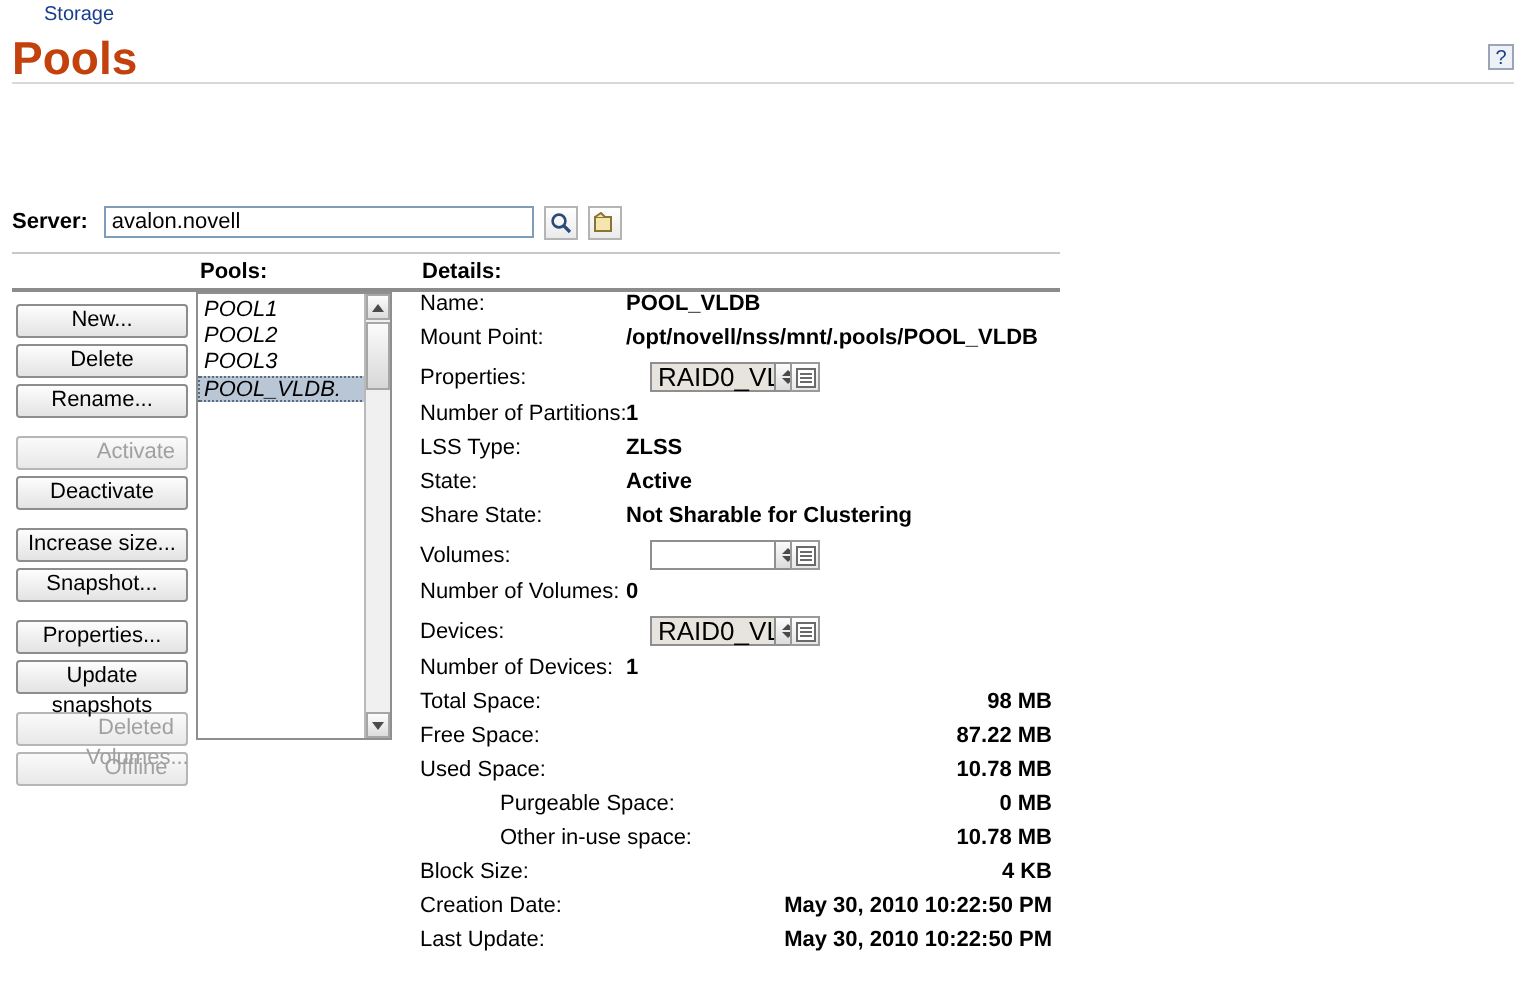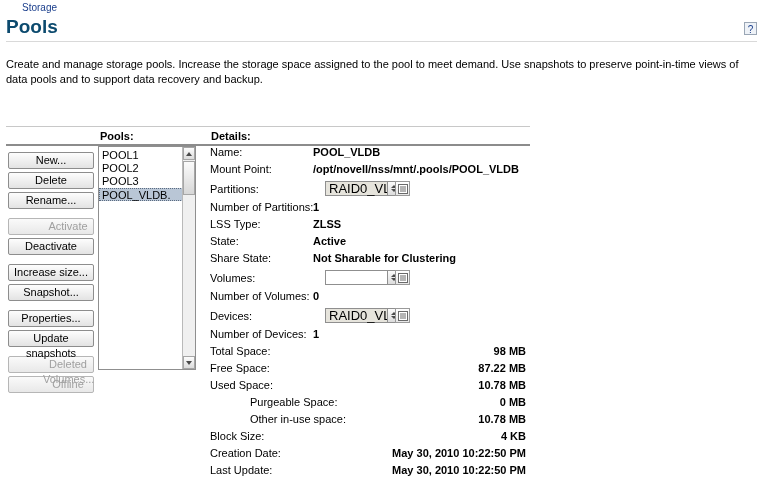--- a/index.html
+++ b/index.html
@@ -23,23 +23,23 @@
     top: 2px;
     font-size: 10px;
     color: #1a3e8c;
     cursor: pointer;
     margin-left: 16px;
   }
   .page-title {
     position: absolute;
     left: 6px;
     top: 16px;
-    font-size: 19px;
+    font-size: 23px;
     font-weight: bold;
-    color: #0c4a6e;
+    color: #c2410c;
     letter-spacing: 0px;
   }
   .help-icon {
     position: absolute;
     right: 6px;
     top: 22px;
     width: 13px;
     height: 13px;
     border: 1px solid #9aa6b5;
     background: #eef2f7;
@@ -323,22 +323,37 @@
 <div id="page">
 
   <a class="breadcrumb">Storage</a>
 
   <div class="page-title">Pools</div>
 
   <div class="help-icon">?</div>
 
   <div class="title-rule"></div>
 
-  <div class="intro">Create and manage storage pools. Increase the storage space assigned to the pool to meet demand. Use snapshots to preserve point-in-time views of data pools and to support data recovery and backup.</div>
-
+
+  <div class="server-row">
+    <span class="server-label">Server:</span>
+    <input class="server-input" type="text" value="avalon.novell" style="">
+    <span class="icon-btn">
+      <svg width="11" height="11" viewBox="0 0 11 11">
+        <circle cx="4.5" cy="4.5" r="3.2" fill="none" stroke="#2b4a7a" stroke-width="1.3"></circle>
+        <line x1="7" y1="7" x2="10" y2="10" stroke="#2b4a7a" stroke-width="1.6"></line>
+      </svg>
+    </span>
+    <span class="icon-btn">
+      <svg width="11" height="11" viewBox="0 0 11 11">
+        <rect x="0.5" y="2.5" width="8" height="7" fill="#f5e6b0" stroke="#8a7431" stroke-width="1"></rect>
+        <path d="M0.5 2.5 L3.5 0.5 L5.5 2.5" fill="#f5e6b0" stroke="#8a7431" stroke-width="1"></path>
+      </svg>
+    </span>
+  </div>
 
   <div class="head-rule2"></div>
   <div class="col-head pools-head">Pools:</div>
   <div class="col-head details-head">Details:</div>
   <div class="head-rule"></div>
 
   <div class="btn-col">
     <button class="btn">New...</button>
     <button class="btn">Delete</button>
     <button class="btn">Rename...</button>
@@ -346,21 +361,21 @@
     <button class="btn">Deactivate</button>
     <button class="btn gap">Increase size...</button>
     <button class="btn">Snapshot...</button>
     <button class="btn gap">Properties...</button>
     <button class="btn">Update snapshots</button>
     <button class="btn disabled gap">Deleted Volumes...</button>
     <button class="btn disabled">Offline</button>
   </div>
 
   <div class="pool-list">
-    <div style="padding:2px 0 0 0;">
+    <div style="padding:2px 0 0 0;font-style:italic;">
       <div class="pool-item">POOL1</div>
       <div class="pool-item">POOL2</div>
       <div class="pool-item">POOL3</div>
       <div class="pool-item selected">POOL_VLDB.</div>
     </div>
     <div class="scrollbar">
       <div class="sb-btn">
           <span class="tri up"></span>
         </div>
       <div class="sb-thumb"></div>
@@ -376,21 +391,21 @@
       <span class="dlabel">Name:</span>
       <span class="dvalue">POOL_VLDB</span>
     </div>
 
     <div class="drow">
       <span class="dlabel">Mount Point:</span>
       <span class="dvalue">/opt/novell/nss/mnt/.pools/POOL_VLDB</span>
     </div>
 
     <div class="drow" style="height:21px">
-      <span class="dlabel" style="top:3px">Partitions:</span>
+      <span class="dlabel" style="top:3px">Properties:</span>
       <div class="combo" style="top:1px">
         <span>RAID0_VLDB</span>
         <span class="combo-arrows">
           <span class="tri up"></span>
             <span class="tri down"></span>
         </span>
       </div>
       <div class="side-btn" style="top:1px">
         <svg width="10" height="10" viewBox="0 0 10 10">
           <rect x="0.5" y="0.5" width="9" height="9" fill="#ffffff" stroke="#6a6a6a"></rect>

